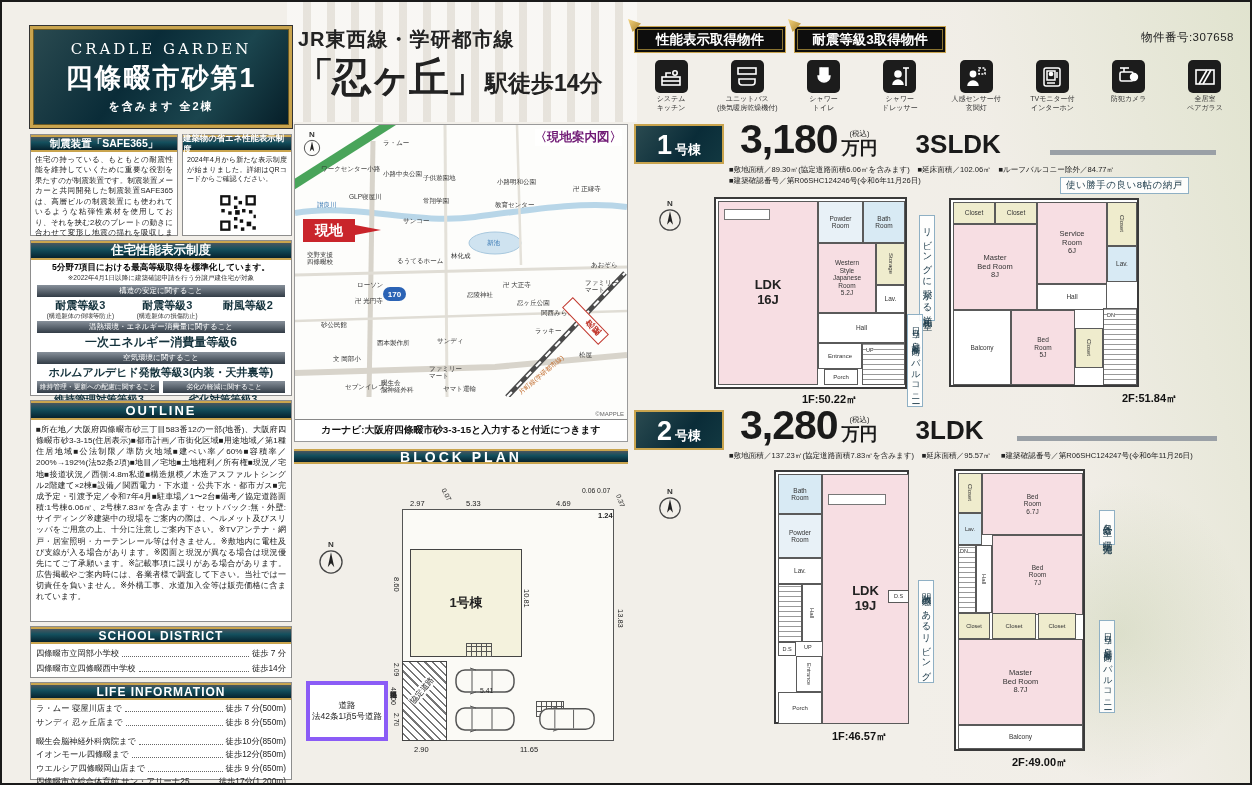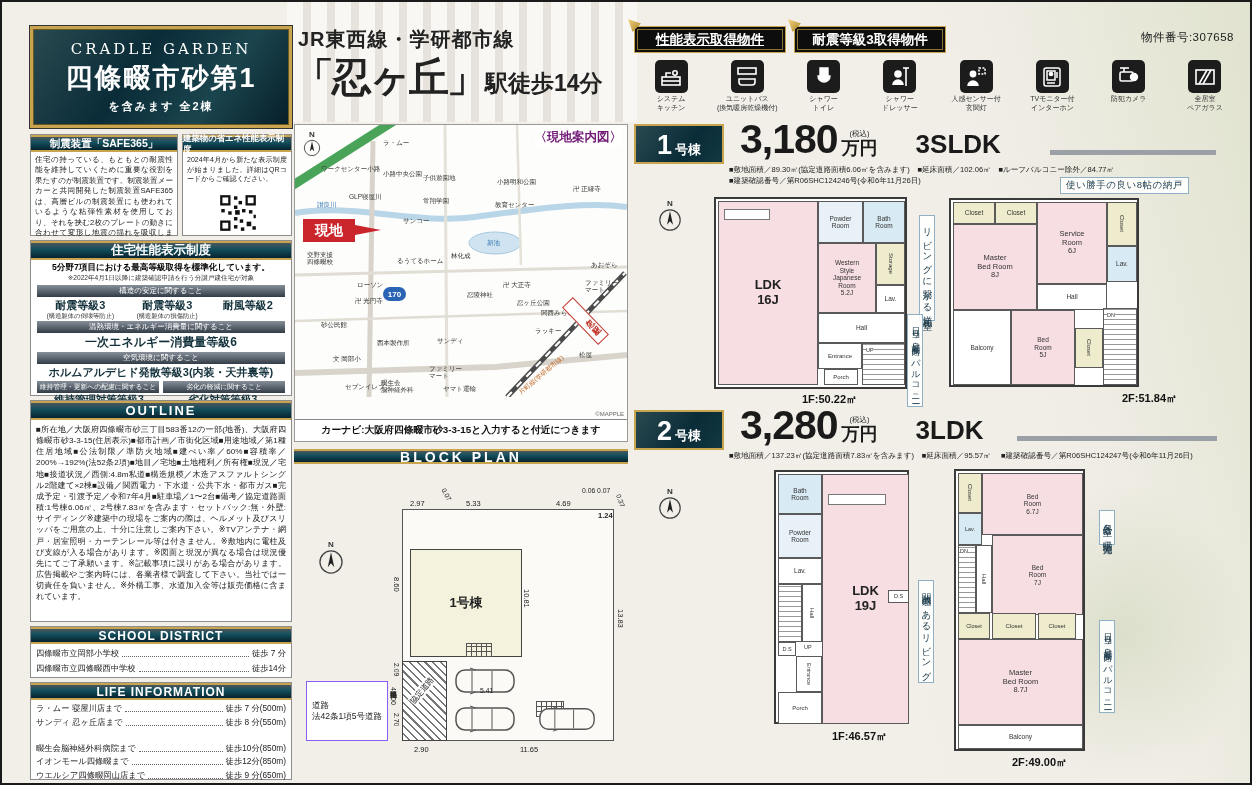--- a/index.html
+++ b/index.html
@@ -81,22 +81,22 @@
   
   .bp { position:absolute; left:292px; top:447px; width:334px; height:330px; }
   .bp .bphdr { position:absolute; left:0; top:0; width:334px; height:15px; font-size:14px; letter-spacing:3px; }
   .bp .lot { position:absolute; left:108px; top:60px; width:212px; height:232px; border:1px solid #555; background:#fbfaf6; }
   .bldg { position:absolute; border:1.5px solid #444; background:#f4f2dd; display:flex; align-items:center; justify-content:center;
           font-size:13px; font-weight:bold; color:#222; }
   .hatch { position:absolute; border:1px solid #444;
            background:repeating-linear-gradient(45deg,#fff 0 4px,#777 4px 5.5px); }
   .dim { position:absolute; font-size:7.5px; color:#222; white-space:nowrap; }
   .dim.v { writing-mode:vertical-rl; }
-  .roadbox { position:absolute; left:12px; top:232px; width:82px; height:60px; background:#fff; border:1px solid #8b5cf6;
-             display:flex; align-items:center; justify-content:center; text-align:left; font-size:8.5px; color:#222; line-height:1.3; }
+  .roadbox { position:absolute; left:12px; top:232px; width:82px; height:60px; background:#fff; border:4px solid #8b5cf6;
+             display:flex; align-items:center; justify-content:center; text-align:center; font-size:8.5px; color:#222; line-height:1.3; }
   .gridpad { position:absolute; background:
              repeating-linear-gradient(0deg,transparent 0 4px,#555 4px 5px),
              repeating-linear-gradient(90deg,transparent 0 4px,#555 4px 5px); border:1px solid #555; }
 
   
   .ubadge { position:absolute; width:90px; height:40px; background:linear-gradient(125deg,#2a4a50,#0a2c38 60%,#123841);
             border:2px solid #c9a44e; color:#fff; display:flex; align-items:flex-end; justify-content:center; padding-bottom:3px; }
   .ubadge .n { font-size:27px; font-weight:bold; line-height:1; }
   .ubadge .s { font-size:13px; font-weight:bold; margin-left:3px; }
   .pricerow { position:absolute; display:flex; align-items:flex-end; white-space:nowrap; }
@@ -234,21 +234,21 @@
     <div class="leader-row" style="margin-top:3px;">
         <span class="nm" data-bind="life.items.0.name">ラ・ムー 寝屋川店まで</span>
         <span class="dots"></span>
         <span class="ds" data-bind="life.items.0.dist">徒歩 7 分(500m)</span>
       </div>
     <div class="leader-row" style="margin-top:2.5px;">
         <span class="nm" data-bind="life.items.1.name">サンディ 忍ヶ丘店まで</span>
         <span class="dots"></span>
         <span class="ds" data-bind="life.items.1.dist">徒歩 8 分(550m)</span>
       </div>
-    <div class="leader-row" style="margin-top:15px;">
+    <div class="leader-row" style="margin-top:8px;">
         <span class="nm" data-bind="life.items.2.name">畷生会脳神経外科病院まで</span>
         <span class="dots"></span>
         <span class="ds" data-bind="life.items.2.dist">徒歩10分(850m)</span>
       </div>
     <div class="leader-row" style="margin-top:2.5px;">
         <span class="nm" data-bind="life.items.3.name">イオンモール四條畷まで</span>
         <span class="dots"></span>
         <span class="ds" data-bind="life.items.3.dist">徒歩12分(850m)</span>
       </div>
     <div class="leader-row" style="margin-top:2.5px;">
@@ -392,21 +392,21 @@
     <span class="dim v" style="left:98px; top:128px;" data-bind="blockplan.dims.d8">8.60</span>
     <span class="dim v" style="left:228px; top:140px;" data-bind="blockplan.dims.d9">10.81</span>
     <span class="dim v" style="left:322px; top:160px;" data-bind="blockplan.dims.d10">13.83</span>
     <span class="dim v" style="left:99px; top:214px; font-size:6.8px;" data-bind="blockplan.dims.d11">2.09</span>
     <span class="dim v" style="left:99px; top:264px; font-size:6.8px;" data-bind="blockplan.dims.d12">2.70</span>
     <span class="dim" style="left:120px; top:296px;" data-bind="blockplan.dims.d13">2.90</span>
     <span class="dim" style="left:226px; top:296px;" data-bind="blockplan.dims.d14">11.65</span>
     <span class="dim" style="left:186px; top:238px; font-size:6.8px;" data-bind="blockplan.dims.d15">5.41</span>
   </div>
 
-  <div class="pbadge" style="left:632px; top:24px; width:152px;text-decoration:underline;">
+  <div class="pbadge" style="left:632px; top:24px; width:152px;">
     <span class="ribbon"></span>
     <span data-bind="badges.b1">性能表示取得物件</span>
   </div>
   <div class="pbadge" style="left:792px; top:24px; width:152px;">
     <span class="ribbon"></span>
     <span data-bind="badges.b2">耐震等級3取得物件</span>
   </div>
   <div class="propno" data-bind="page.property_no">物件番号:307658</div>
 
   <div class="feat">

